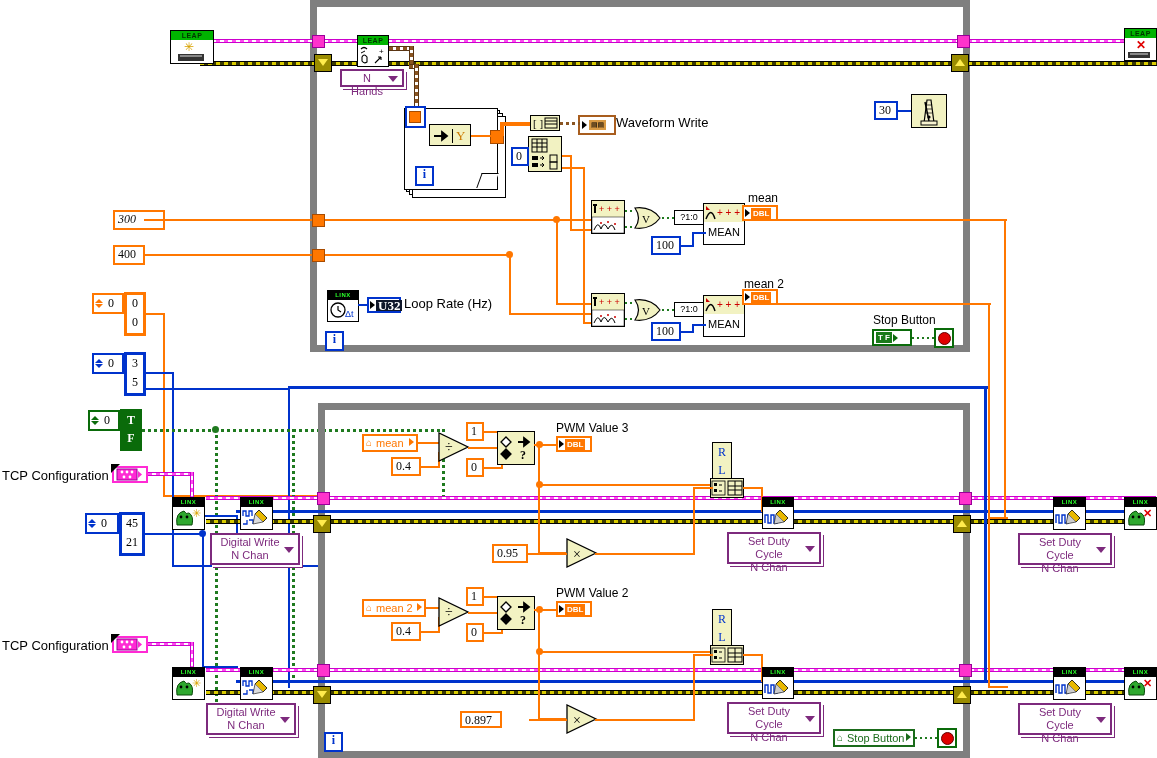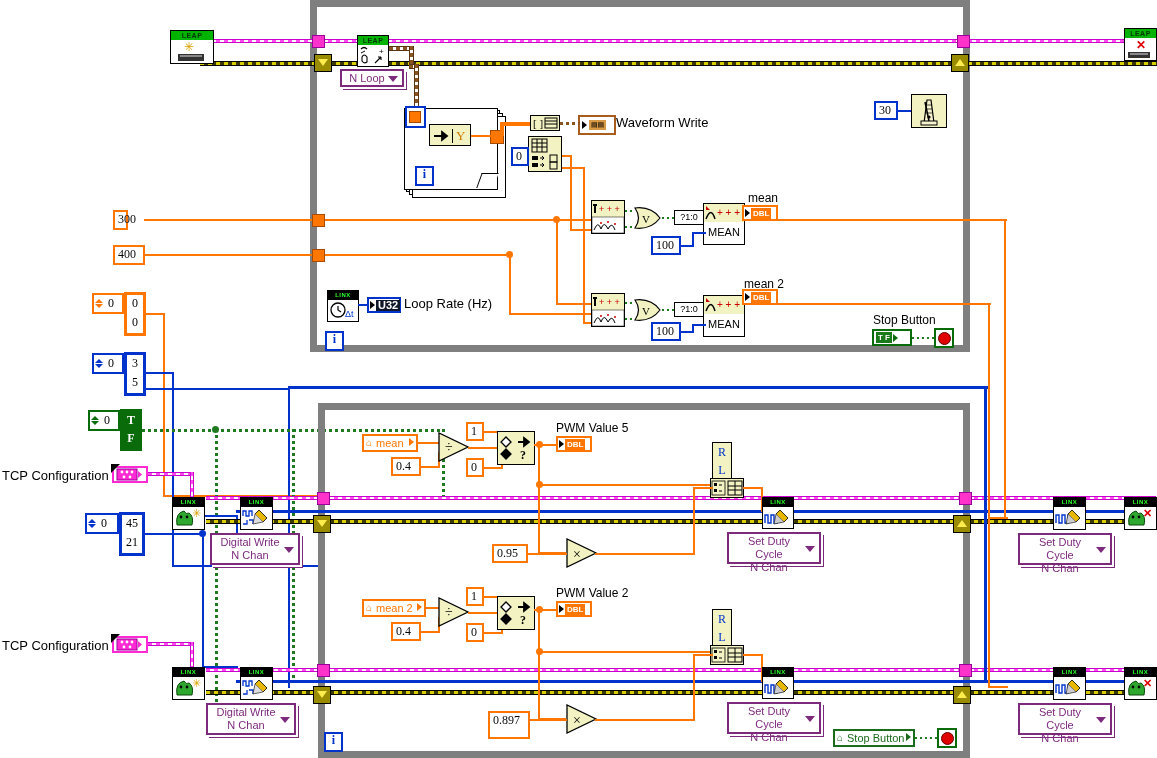--- a/index.html
+++ b/index.html
@@ -150,23 +150,23 @@
   .term {
     position:absolute; border:2px solid #ff7700; background:#fff;
     display:flex; align-items:center; box-sizing:border-box;
   }
   .dbl {
     background:#ff7700; color:#fff; font-size:8px; font-weight:bold;
     padding:0 2px; line-height:11px; letter-spacing:0;
     font-family:"Liberation Sans",sans-serif;
   }
   .u32 {
-    background:#0f172a; color:#fff; font-size:11px; font-weight:bold;
+    background:#0f172a; color:#fff; font-size:13px; font-weight:bold;
     padding:0 2px; line-height:11px;
-    font-family:Liberation Sans, sans-serif;
+    font-family:Liberation Serif, serif;
   }
   .tf {
     background:#1a7a1a; color:#fff; font-size:8px; font-weight:bold;
     padding:0 2px; line-height:11px;
   }
 
   .lbl {
     position:absolute; color:#000; font-size:13px;
     font-family:"Liberation Sans", sans-serif; white-space:nowrap;
   }
@@ -298,21 +298,21 @@
         <path d="M3 4 q3 -3 6 0" stroke="#000" fill="none" stroke-width="1.2"></path>
         <path d="M3 8 l4 -2" stroke="#000" stroke-width="1"></path>
         <path d="M4 12 q2 -4 5 0 l0 5 q-3 2 -5 -1 z" fill="none" stroke="#000" stroke-width="1.1"></path>
         <text x="21" y="9" font-size="8" fill="#000">+</text>
         <path d="M17 18 l6 -6 M23 12 l-3 0 M23 12 l0 3" stroke="#000" fill="none" stroke-width="1.1"></path>
       </svg>
     </div>
   </div>
 
   <div class="poly" style="left:340px; top:69px; width:64px; height:18px;">
-    <span>N Loop</span>
+    <span>N Hands</span>
     <span class="car"></span>
   </div>
 
   <div class="bus brown2" style="left:389px; top:46px; width:25px;"></div>
   <div class="bus brown2 v" style="left:409px; top:46px; height:22px;"></div>
   <div class="bus brown2" style="left:409px; top:64px; width:10px;"></div>
   <div class="bus brown2 v" style="left:414px; top:64px; height:62px;"></div>
   <div class="bus brown2" style="left:414px; top:124px; width:22px;"></div>
 
   <div class="abs" style="left:406px; top:110px; width:92px; height:80px; border:1px solid #000; background:#fff;"></div>
@@ -384,21 +384,21 @@
       <path d="M12 28 L22 28 L19 5 L15 5 Z" fill="#f7f3cf" stroke="#000" stroke-width="1.2"></path>
       <rect x="9" y="26" width="16" height="4" fill="#f7f3cf" stroke="#000"></rect>
       <line x1="17" y1="26" x2="13" y2="7" stroke="#000" stroke-width="1.5"></line>
       <circle cx="17" cy="22" r="1.6" fill="#000"></circle>
       <line x1="15" y1="10" x2="19" y2="10" stroke="#000" stroke-width=".7"></line>
       <line x1="15" y1="14" x2="20" y2="14" stroke="#000" stroke-width=".7"></line>
       <line x1="14" y1="18" x2="20" y2="18" stroke="#000" stroke-width=".7"></line>
     </svg>
   </div>
 
-  <div class="const" style="left:113px; top:210px; width:15px; height:20px;">300</div>
+  <div class="const" style="left:113px; top:210px; width:52px; height:20px;font-style:italic;">300</div>
   <div class="const" style="left:113px; top:245px; width:32px; height:20px;">400</div>
 
   <div class="wire h" style="left:144px; top:219px; width:455px;"></div>
   <div class="wire h" style="left:144px; top:254px; width:365px;"></div>
   <div class="tunnel" style="left:312px; top:214px; width:11px; height:11px;"></div>
   <div class="tunnel" style="left:312px; top:249px; width:11px; height:11px;"></div>
 
   <div class="wire v" style="left:556px; top:219px; height:85px;"></div>
   <div class="wire h" style="left:556px; top:303px; width:35px;"></div>
   <div class="junction" style="left:553px; top:216px;"></div>
@@ -707,21 +707,21 @@
 
   <div class="fn" style="left:497px; top:431px; width:38px; height:34px;">
     <svg width="36" height="32" viewBox="0 0 36 32">
       <path d="M4 5 l5 5 l-5 5 l-5 -5 z" fill="#fff" stroke="#000" stroke-width="1.3" transform="translate(4,0)"></path>
       <path d="M4 17 l5 5 l-5 5 l-5 -5 z" fill="#000" stroke="#000" stroke-width="1.3" transform="translate(4,0)"></path>
       <path d="M20 10 L30 10 M26 6 L31 10 L26 14 Z" stroke="#000" fill="#000" stroke-width="1.8"></path>
       <text x="22" y="27" font-size="12" font-weight="bold" font-family="Liberation Serif">?</text>
     </svg>
   </div>
 
-  <div class="lbl" style="left:556px; top:421px; font-size:12px;">PWM Value 5</div>
+  <div class="lbl" style="left:556px; top:421px; font-size:12px;">PWM Value 3</div>
   <div class="term" style="left:556px; top:436px; width:36px; height:16px;">
     <div style="width:0;height:0;border-top:4px solid transparent;border-bottom:4px solid transparent;border-left:5px solid #000;margin-left:1px;"></div>
     <div class="dbl" style="margin-left:1px;">DBL</div>
   </div>
   <div class="wire h" style="left:534px; top:444px; width:24px;"></div>
   <div class="junction" style="left:536px; top:441px;"></div>
   <div class="wire v" style="left:538px; top:444px; height:110px;"></div>
   <div class="junction" style="left:536px; top:481px;"></div>
   <div class="wire h" style="left:538px; top:484px; width:172px;"></div>
   <div class="wire h" style="left:538px; top:552px; width:28px;"></div>
@@ -837,21 +837,21 @@
       <rect x="3" y="4" width="3" height="3" fill="#000"></rect>
       <rect x="3" y="10" width="3" height="3" fill="#000"></rect>
       <path d="M8 6 l3 0 M8 12 l3 0" stroke="#000"></path>
       <rect x="17" y="2" width="14" height="14" fill="none" stroke="#000"></rect>
       <line x1="17" y1="7" x2="31" y2="7" stroke="#000"></line>
       <line x1="17" y1="11" x2="31" y2="11" stroke="#000"></line>
       <line x1="24" y1="2" x2="24" y2="16" stroke="#000"></line>
     </svg>
   </div>
 
-  <div class="const" style="left:488px; top:711px; width:42px; height:28px;">0.897</div>
+  <div class="const" style="left:460px; top:711px; width:42px; height:17px;">0.897</div>
   <div class="tri" style="left:565px; top:704px;">
     <svg width="34" height="30" viewBox="0 0 34 30">
       <path d="M2 1 L2 29 L31 15 Z" fill="#f2f2c2" stroke="#000" stroke-width="1.3"></path>
       <text x="8" y="21" font-size="14" font-family="Liberation Serif">×</text>
     </svg>
   </div>
   <div class="wire h" style="left:529px; top:719px; width:38px;"></div>
   <div class="wire h" style="left:595px; top:719px; width:100px;"></div>
   <div class="wire v" style="left:693px; top:654px; height:67px;"></div>
   <div class="wire h" style="left:693px; top:654px; width:20px;"></div>

